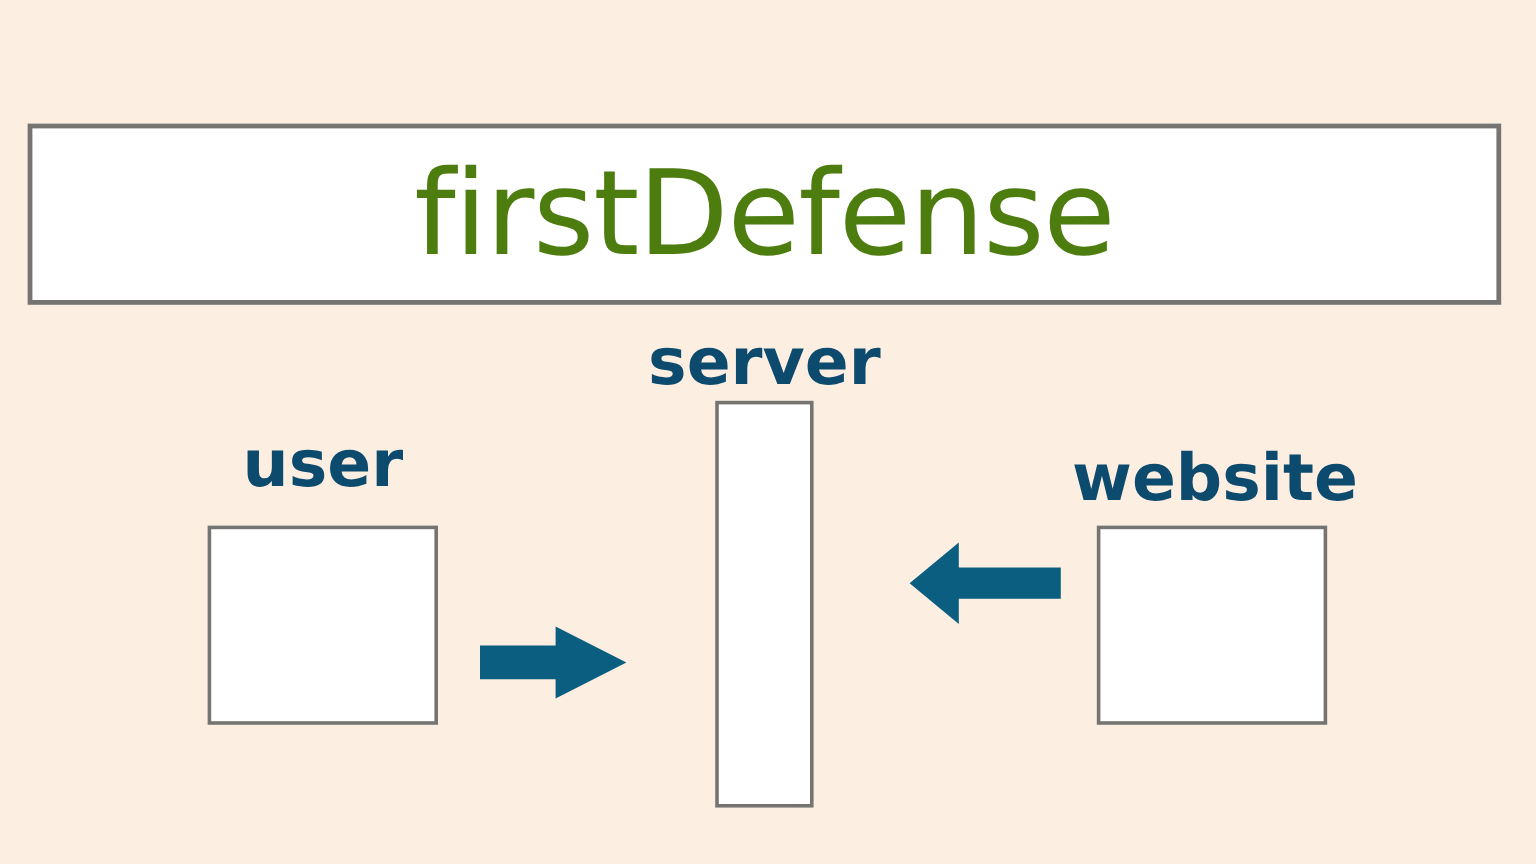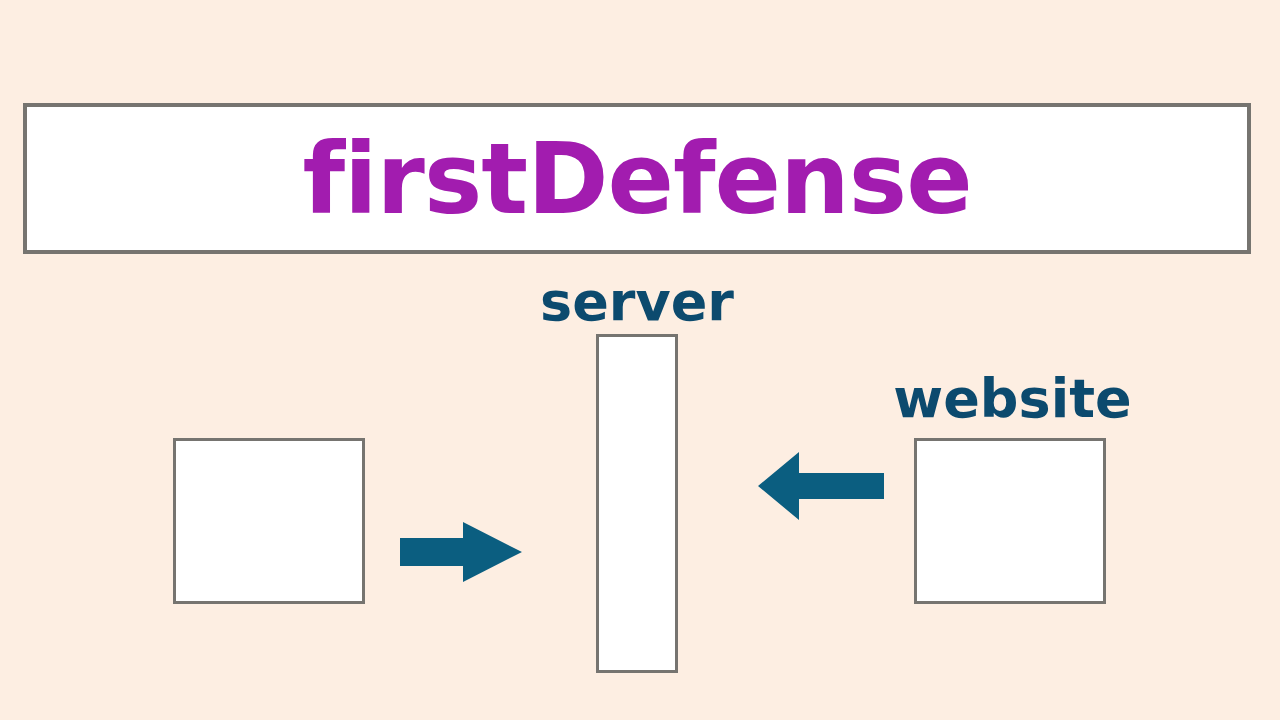--- a/index.html
+++ b/index.html
@@ -29,23 +29,23 @@
     box-sizing: border-box;
     background: #FFFFFF;
     border: 4px solid #767470;
     display: flex;
     align-items: center;
     justify-content: center;
   }
   .title-text {
     font-family: "DejaVu Sans", sans-serif;
     font-size: 98px;
-    font-weight: 700;
+    font-weight: 400;
     letter-spacing: -1px;
-    color: #a21caf;
+    color: #4d7c0f;
     line-height: 1;
     white-space: nowrap;
   }
 
   
   .node-box {
     position: absolute;
     box-sizing: border-box;
     background: #FFFFFF;
     border: 3px solid #767470;
@@ -116,20 +116,21 @@
 </style>
 </head>
 <body>
 
 <div id="canvas">
 
   <div class="title-box">
     <span class="title-text">firstDefense</span>
   </div>
 
+  <div class="node-label" id="label-user">user</div>
   <div class="node-box" id="user-box"></div>
 
   <div class="node-label" id="label-server">server</div>
   <div class="node-box" id="server-box"></div>
 
   <div class="node-label" id="label-website">website</div>
   <div class="node-box" id="website-box"></div>
 
   <svg class="arrow-svg" id="arrow-user-to-server" viewBox="0 0 122 60">
     <polygon points="0,16 63,16 63,0 122,30 63,60 63,44 0,44" fill="#0B5E80"></polygon>

